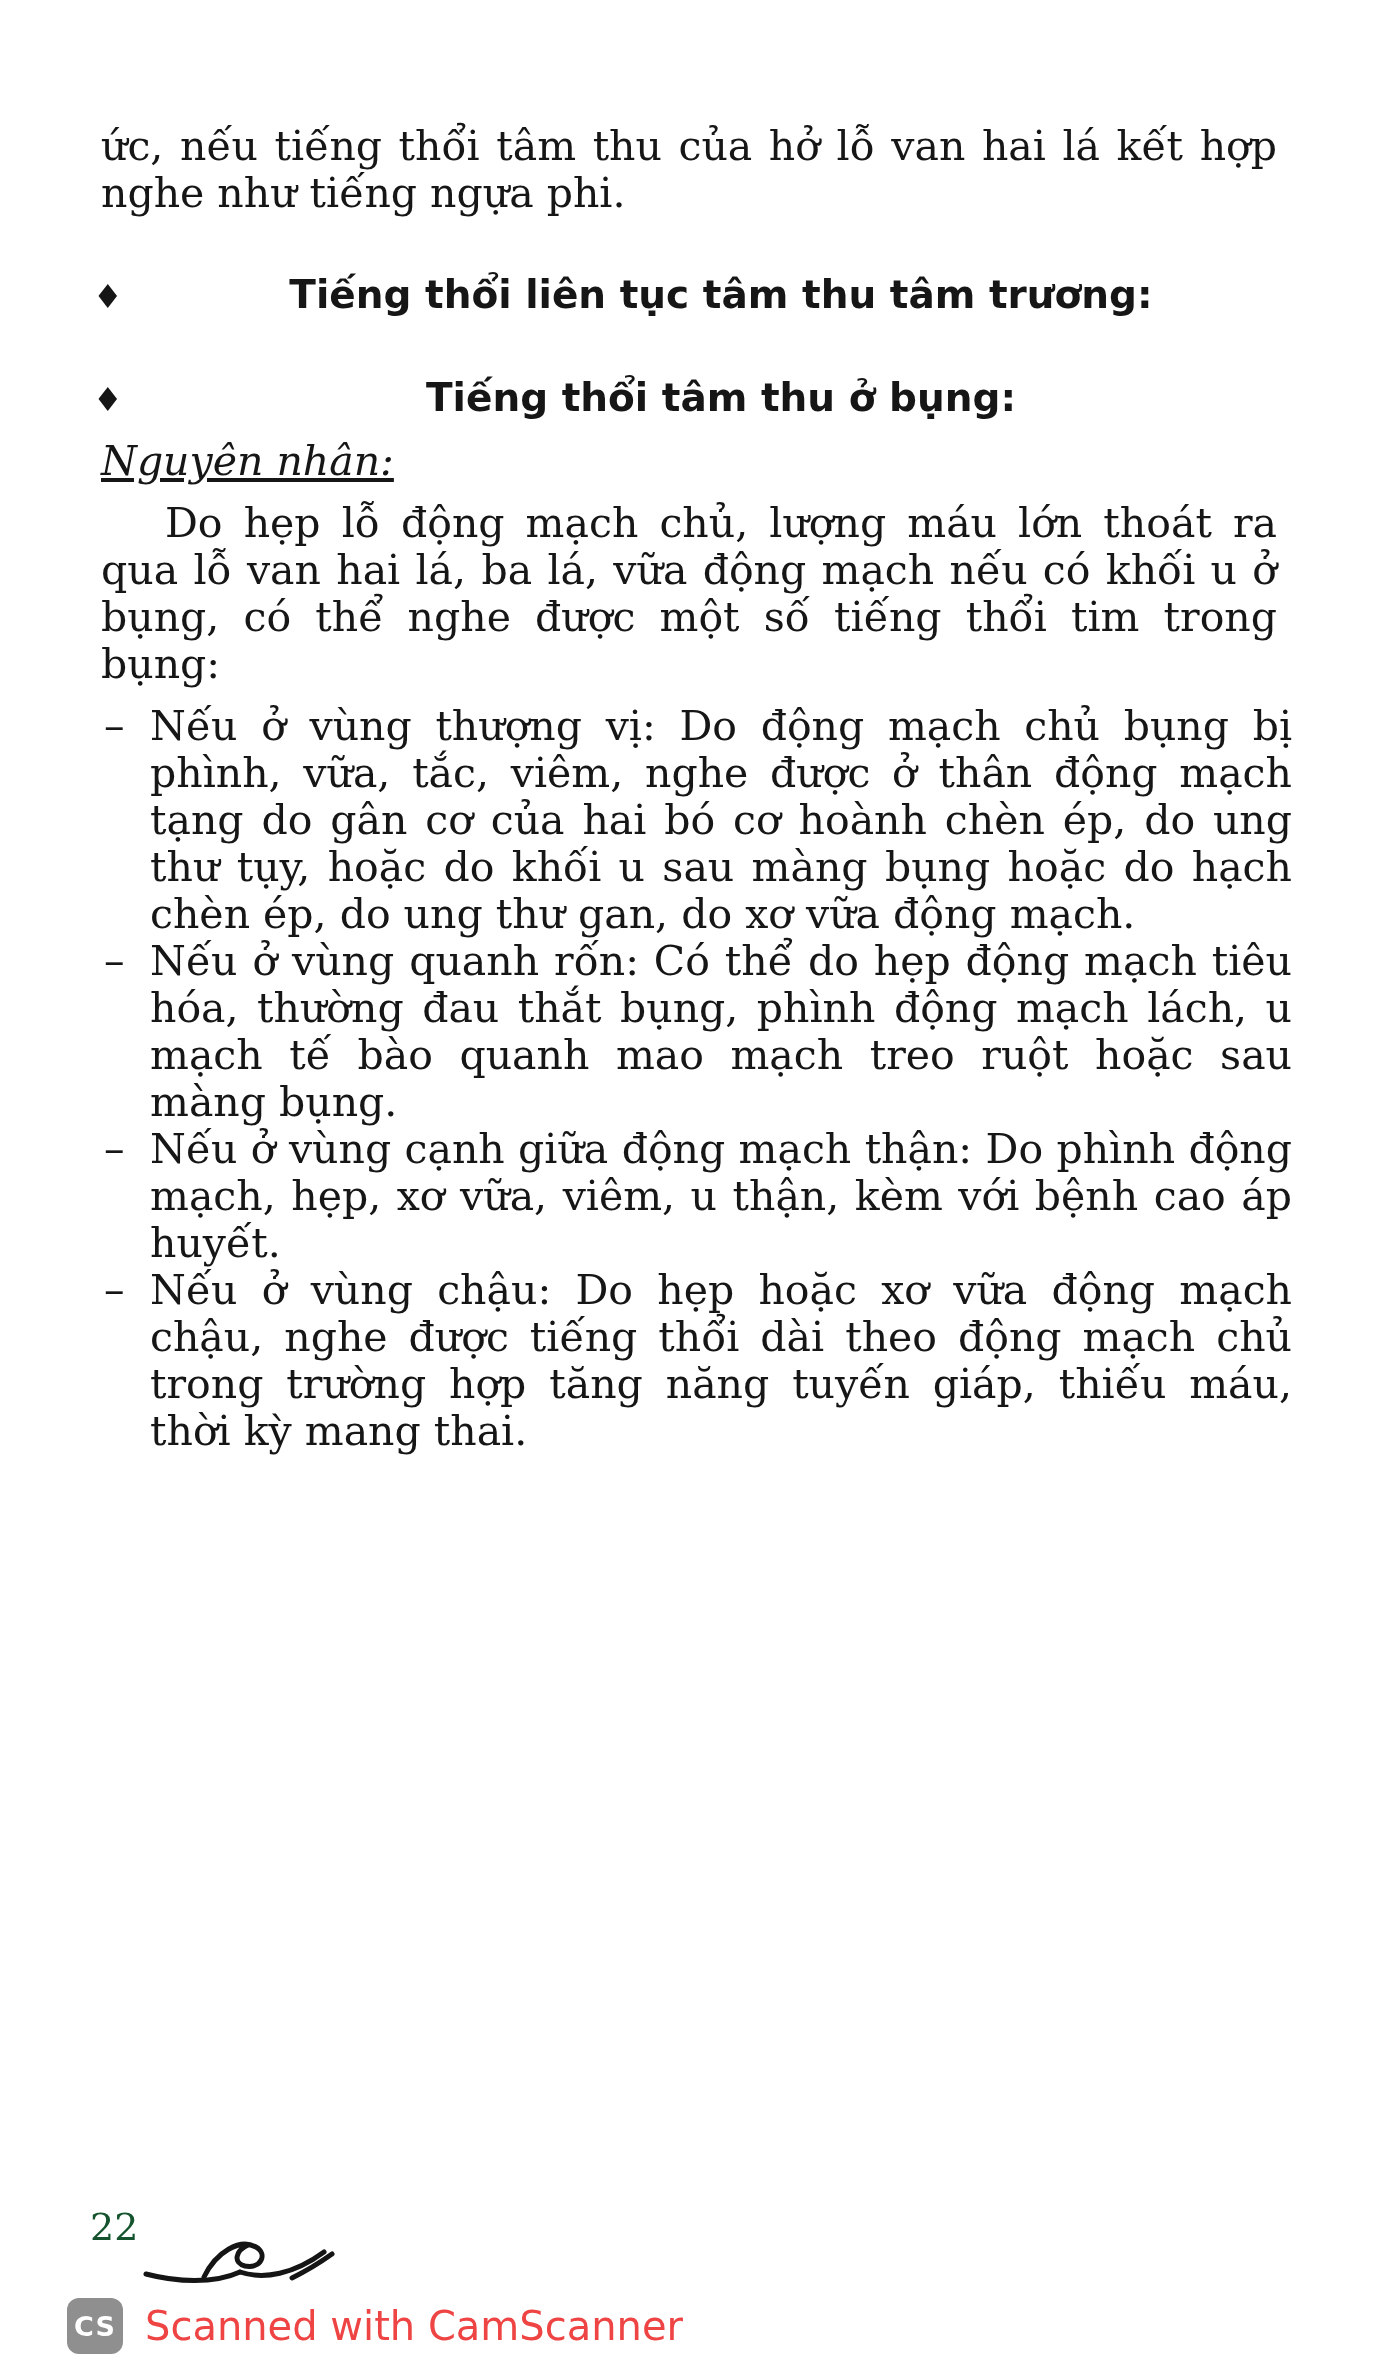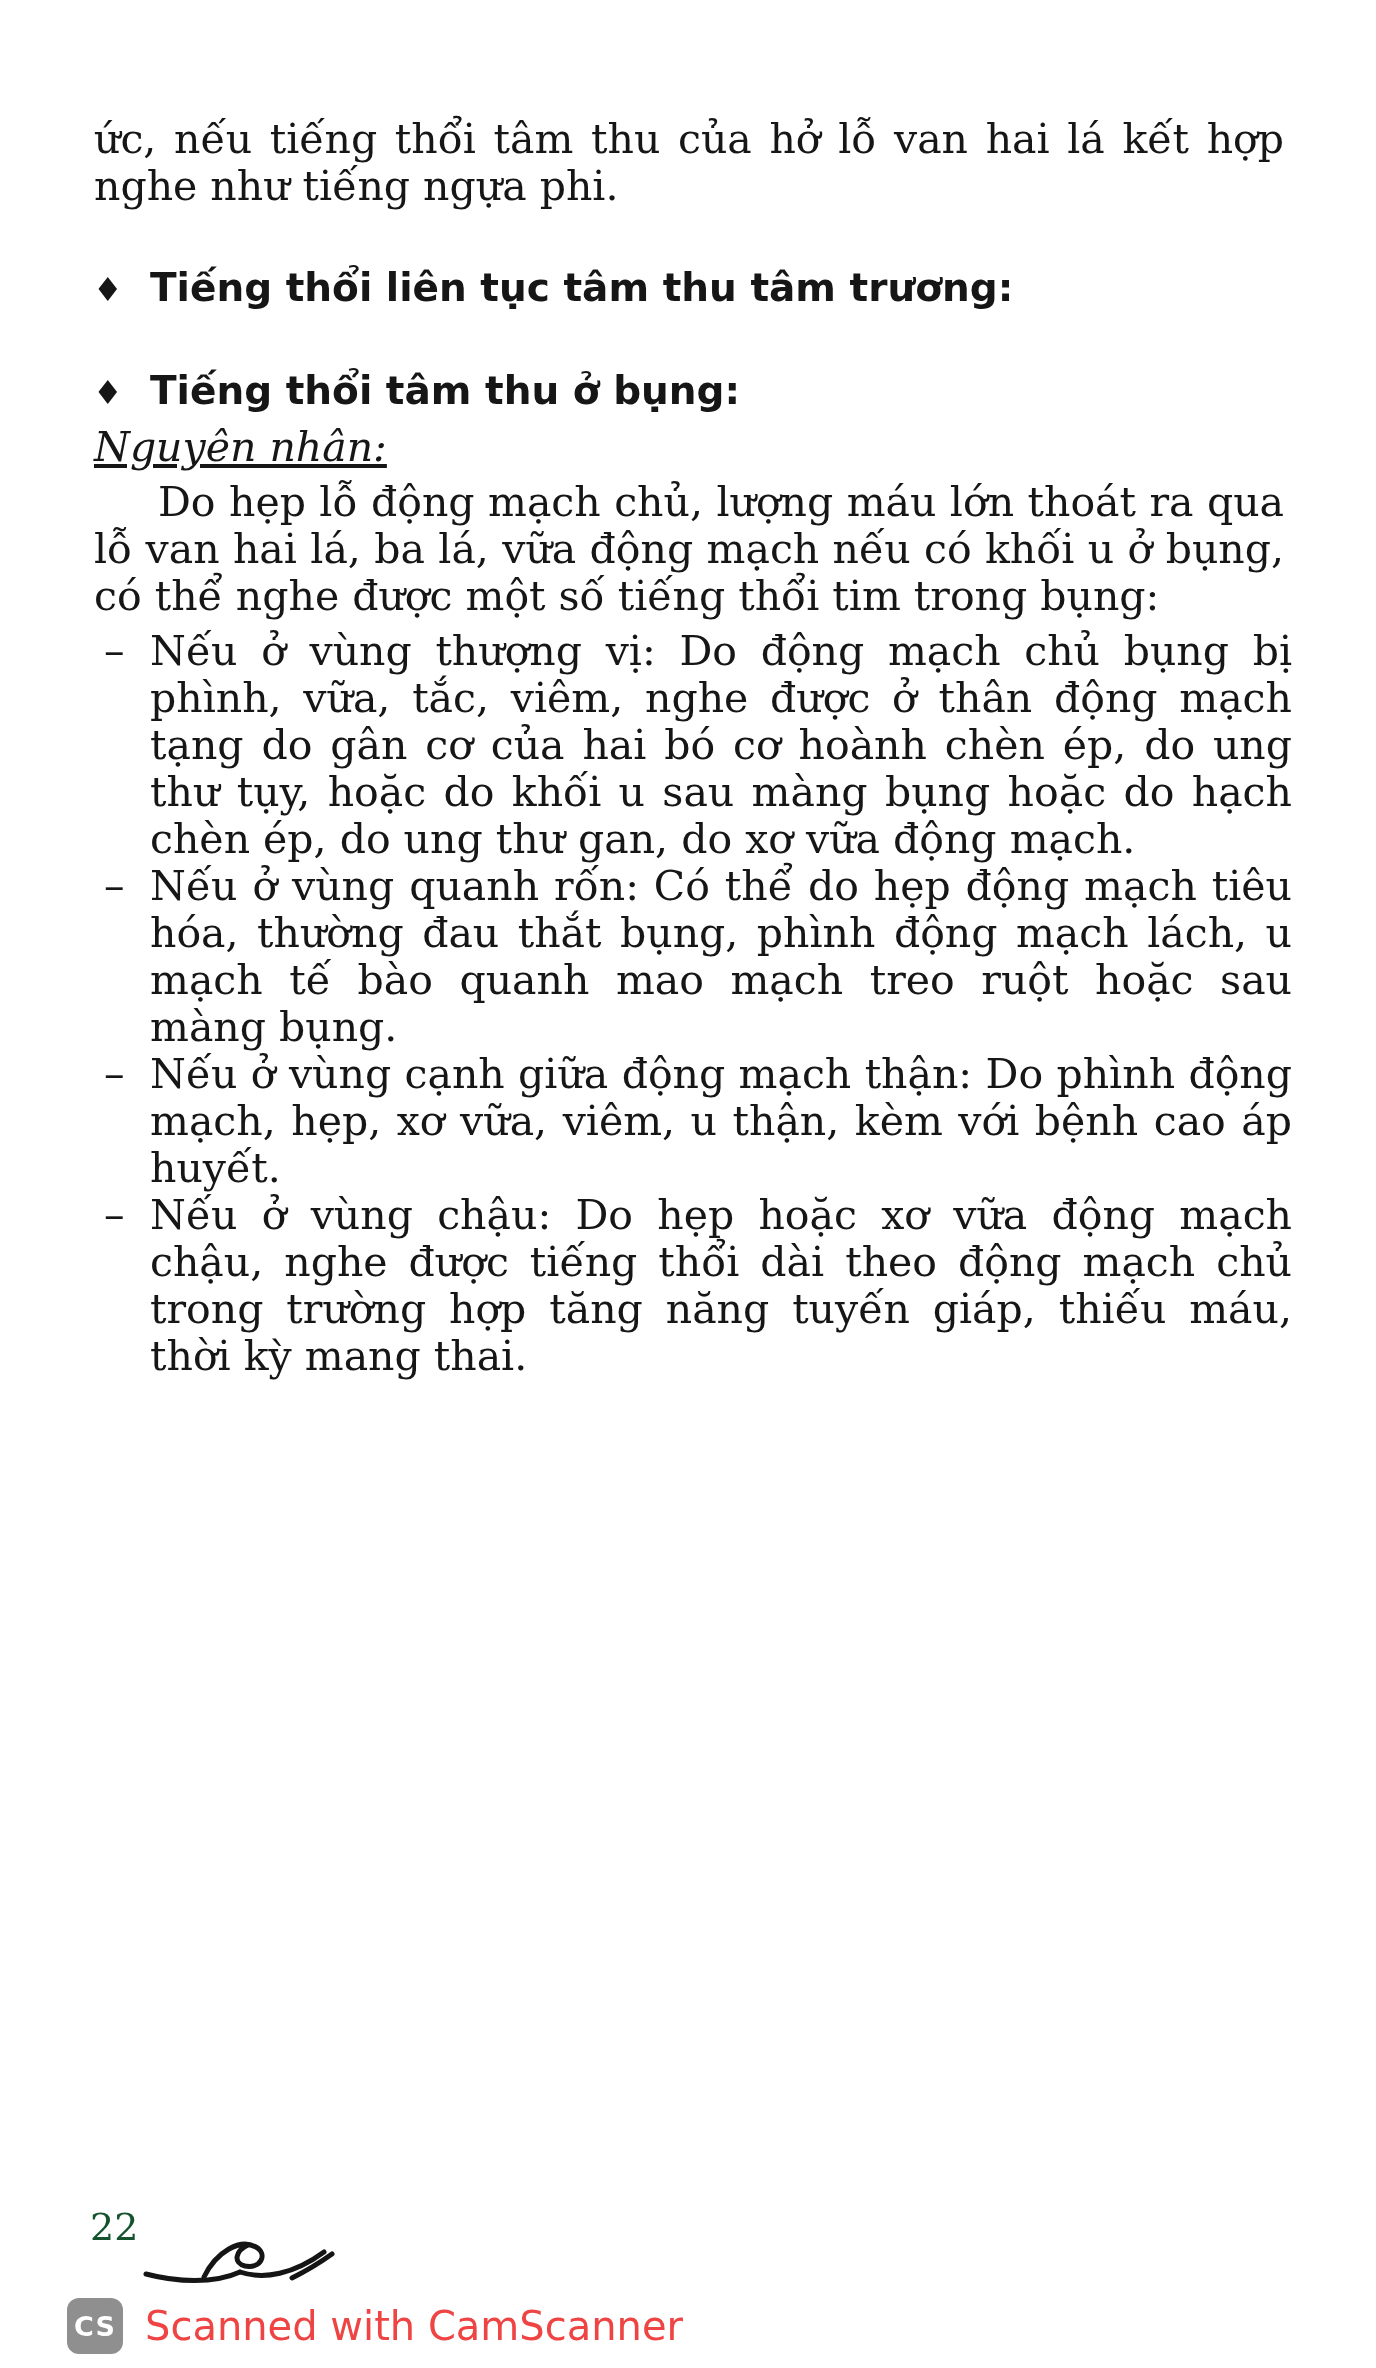--- a/index.html
+++ b/index.html
@@ -19,41 +19,41 @@
   }
   .content {
     position: absolute;
     left: 86px;
     top: 108px;
     width: 1206px;
     font-size: 41px;
     line-height: 47px;
     text-align: justify;
   }
-  .content p { margin: 8px; }
+  .content p { margin: 15px; }
 
   .section { margin-top: 54px; }
 
   .heading-row {
     display: flex;
     align-items: baseline;
     font-family: "DejaVu Sans", "Liberation Sans", sans-serif;
     font-weight: 700;
     font-size: 39px;
     margin-bottom: 4px;
     text-align: left;
   }
   .bullet {
     flex: 0 0 64px;
     width: 64px;
     box-sizing: border-box;
     padding-left: 7px;
     font-size: 33px;
   }
-  .heading-text { flex: 1 1 auto; }
+  .heading-text { flex: 1 1 auto; text-align: center; }
 
   .indent { text-indent: 64px; }
 
   .subheading {
     margin-left: 64px;
     font-style: italic;
     text-decoration: underline;
     text-align: left;
   }
 

